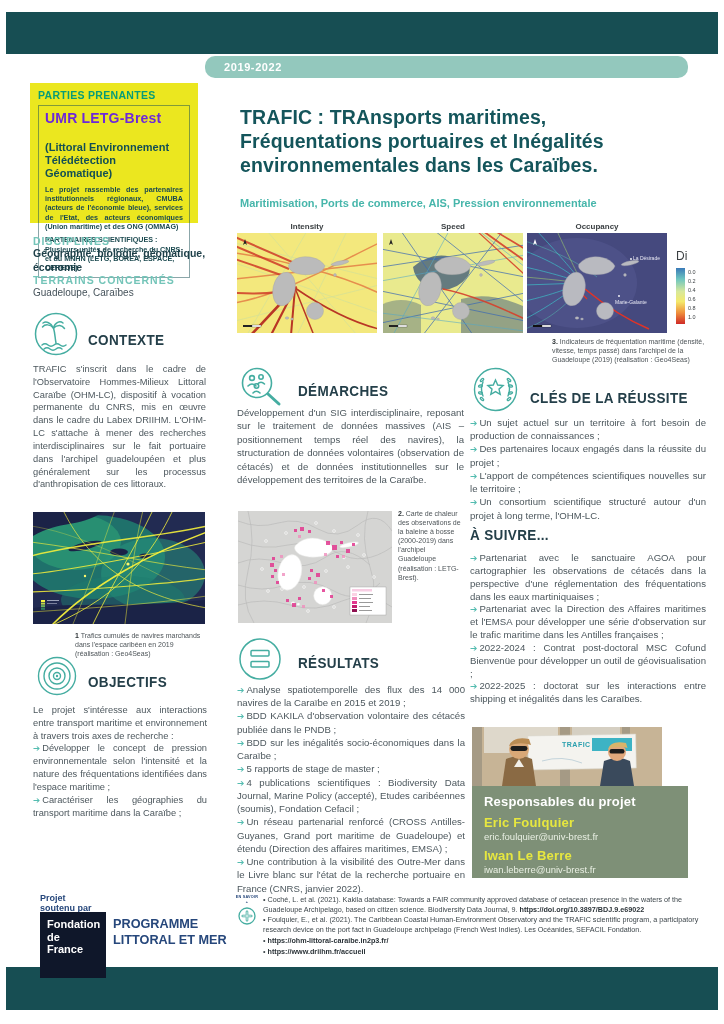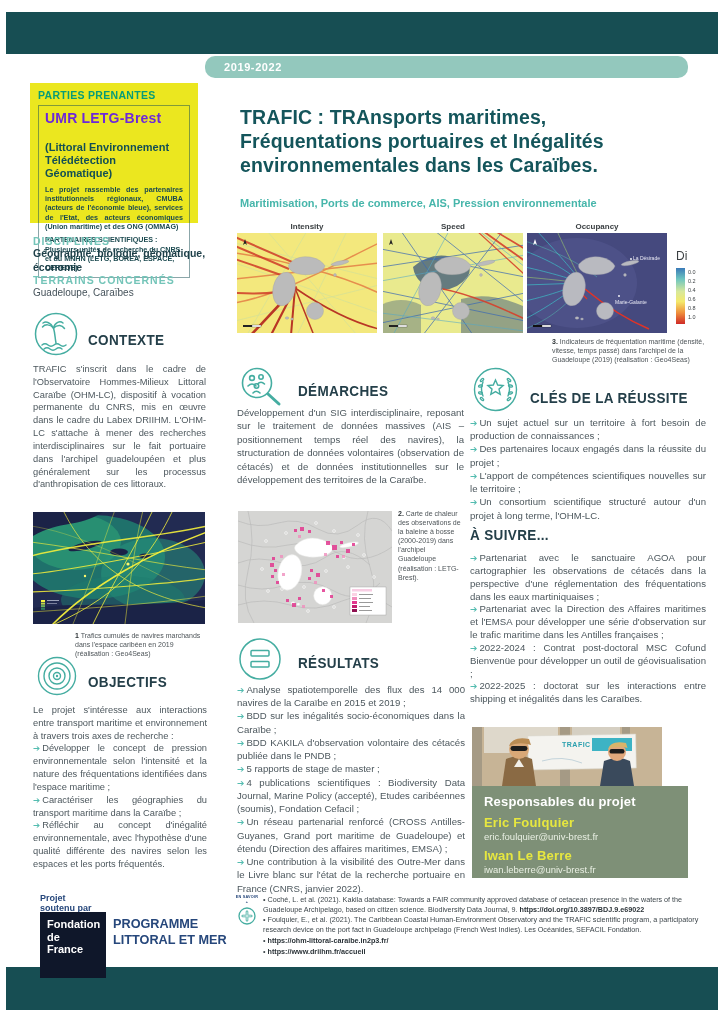--- a/index.html
+++ b/index.html
@@ -153,21 +153,20 @@
       <circle cx="21" cy="21" r="8"></circle>
       <circle cx="21" cy="21" r="3.5"></circle>
   </g>
   <circle cx="21" cy="21" r="1.2" fill="#45ada1"></circle>
 </svg>
 <div class="abs sec-head" style="left:88px;top:673px">OBJECTIFS</div>
 <div class="abs body-txt" style="left:33px;top:704px;width:174px">
   <div>Le projet s'intéresse aux interactions entre transport maritime et environnement à travers trois axes de recherche :</div>
   <div class="bullet"><span class="arr">➔</span><span>Développer le concept de pression environnementale selon l'intensité et la nature des fréquentations identifiées dans l'espace maritime ;</span></div>
   <div class="bullet"><span class="arr">➔</span><span>Caractériser les géographies du transport maritime dans la Caraïbe ;</span></div>
-  <div class="bullet"><span class="arr">➔</span><span>Réfléchir au concept d'inégalité environnementale, avec l'hypothèse d'une qualité différente des navires selon les espaces et les ports fréquentés.</span></div>
 </div>
 
 <div class="abs pre" id="supported">Projet
 soutenu par</div>
 <div class="abs pre" id="fdf-box">Fondation
 de
 France</div>
 <div class="abs pre" id="program">PROGRAMME
 LITTORAL ET MER</div>
 
@@ -407,22 +406,22 @@
 <svg class="abs" style="left:237px;top:636px" width="46" height="46" viewBox="0 0 46 46">
   <g fill="none" stroke="#45ada1" stroke-width="1.5">
     <circle cx="23" cy="23" r="20"></circle>
     <rect x="14" y="14.5" width="18" height="5.5" rx="1"></rect>
     <rect x="14" y="25.5" width="18" height="5.5" rx="1"></rect>
   </g>
 </svg>
 <div class="abs sec-head" style="left:298px;top:654px">RÉSULTATS</div>
 <div class="abs mid-txt" style="left:237px;top:683px;width:228px;line-height:1.38">
   <div class="bullet"><span class="arr">➔</span><span>Analyse spatiotemporelle des flux des 14 000 navires de la Caraïbe en 2015 et 2019 ;</span></div>
+  <div class="bullet"><span class="arr">➔</span><span>BDD KAKILA d'observation volontaire des cétacés publiée dans le PNDB ;</span></div>
   <div class="bullet"><span class="arr">➔</span><span>BDD sur les inégalités socio-économiques dans la Caraïbe ;</span></div>
-  <div class="bullet"><span class="arr">➔</span><span>BDD KAKILA d'observation volontaire des cétacés publiée dans le PNDB ;</span></div>
   <div class="bullet"><span class="arr">➔</span><span>5 rapports de stage de master ;</span></div>
   <div class="bullet"><span class="arr">➔</span><span>4 publications scientifiques : Biodiversity Data Journal, Marine Policy (accepté), Etudes caribéennes (soumis), Fondation Cefacil ;</span></div>
   <div class="bullet"><span class="arr">➔</span><span>Un réseau partenarial renforcé (CROSS Antilles-Guyanes, Grand port maritime de Guadeloupe) et étendu (Direction des affaires maritimes, EMSA) ;</span></div>
   <div class="bullet"><span class="arr">➔</span><span>Une contribution à la visibilité des Outre-Mer dans le Livre blanc sur l'état de la recherche portuaire en France (CNRS, janvier 2022).</span></div>
 </div>
 
 <svg class="abs" style="left:472px;top:366px" width="47" height="47" viewBox="0 0 47 47">
   <g fill="none" stroke="#45ada1" stroke-width="1.4" stroke-linecap="round">
     <circle cx="23.5" cy="23.5" r="21"></circle>
     <path d="M23.5 14 l2.2 5 l5.4 .5 l-4.1 3.6 l1.2 5.3 l-4.7 -2.8 l-4.7 2.8 l1.2 -5.3 l-4.1 -3.6 l5.4 -.5 Z"></path>

